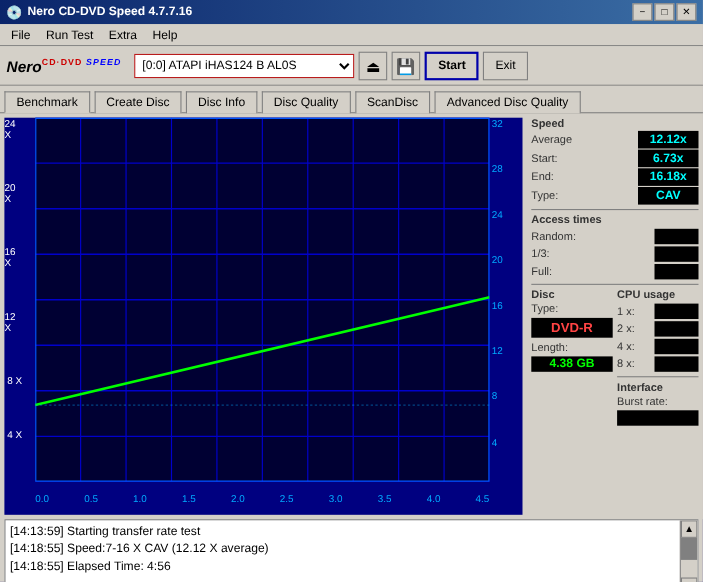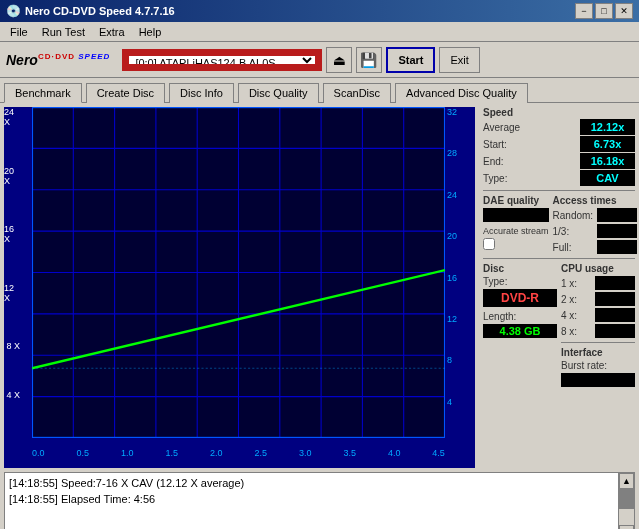--- a/index.html
+++ b/index.html
@@ -62,21 +62,21 @@
       border-bottom: 1px solid #808080;
     }
     .nero-logo {
       display: flex; flex-direction: row; align-items: flex-start;
       margin-right: 8px;
     }
     .nero-text { font-size: 14px; font-weight: bold; color: black; font-style: italic; }
     .nero-sub { font-size: 8px; color: #c00; font-weight: bold; letter-spacing: 1px; }
     .device-select {
       height: 22px;
-      border: 7px solid #b91c1c;
+      border: 1px solid #b91c1c;
       background: white;
       font-size: 11px;
       padding: 0 2px;
       width: 200px;
     }
     .toolbar-icon-btn {
       width: 26px; height: 26px;
       background: #d4d0c8;
       border: 1px solid #808080;
       display: flex; align-items: center; justify-content: center;
@@ -431,28 +431,20 @@
       <div class="panel-row">
         <span class="panel-label">Type:</span>
         <div class="value-box cyan">CAV</div>
       </div>
     </div>
 
     <div class="divider"></div>
 
     <div class="two-col">
 
-      <div class="col-half">
-        <div class="section-title">DAE quality</div>
-        <div class="small-value-box"></div>
-        <div class="panel-label" style="font-size:9px; margin-top:2px;">Accurate stream</div>
-        <div class="checkbox-area">
-          <input type="checkbox" style="">
-        </div>
-      </div>
 
       <div class="col-half">
         <div class="section-title">Access times</div>
         <div class="panel-row">
           <span class="panel-label">Random:</span>
           <div class="small-value-box"></div>
         </div>
         <div class="panel-row">
           <span class="panel-label">1/3:</span>
           <div class="small-value-box"></div>
@@ -501,20 +493,21 @@
         </div>
         <div class="small-value-box"></div>
       </div>
     </div>
 
   </div>
 </div>
 
 <div class="log-area">
   <div class="log-content">
+    <div class="log-line">[14:13:59]  Starting transfer rate test</div>
     <div class="log-line">[14:18:55]  Speed:7-16 X CAV (12.12 X average)</div>
     <div class="log-line">[14:18:55]  Elapsed Time: 4:56</div>
   </div>
   <div class="log-scrollbar">
     <div class="scroll-btn">▲</div>
     <div class="scroll-track">
       <div class="scroll-thumb"></div>
     </div>
     <div class="scroll-btn">▼</div>
   </div>

